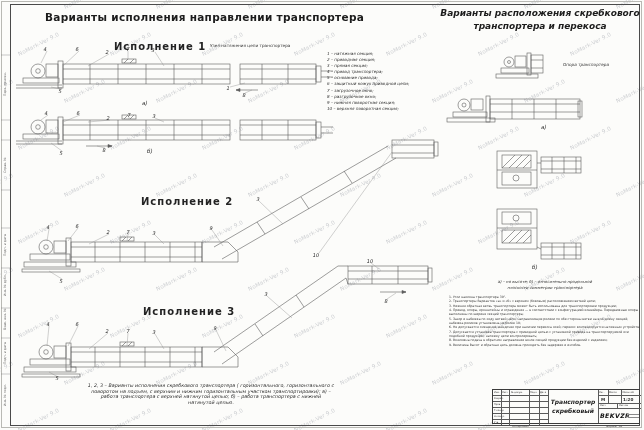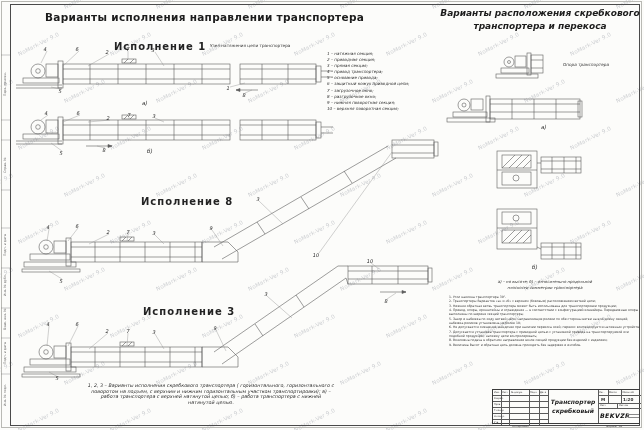--- a/index.html
+++ b/index.html
@@ -350,21 +350,21 @@
   </svg>
 
   <div class="t title-main" style="left:45px;top:12px;">Варианты исполнения направлении транспортера</div>
   <div class="t title-right center" style="left:540px;top:9px;">Варианты расположения скребкового</div>
   <div class="t title-right center" style="left:540px;top:22px;">транспортера и перекоса</div>
 
   <div class="t exec-title" style="left:114px;top:41px;">Исполнение  1</div>
   <div class="t small-label" style="left:210px;top:44px;">Узел натяжения цепи транспортера</div>
   <div class="t sub-label" style="left:142px;top:100px;">а)</div>
   <div class="t sub-label" style="left:147px;top:148px;">б)</div>
-  <div class="t exec-title" style="left:141px;top:196px;">Исполнение  8</div>
+  <div class="t exec-title" style="left:141px;top:196px;">Исполнение  2</div>
   <div class="t exec-title" style="left:143px;top:306px;">Исполнение  3</div>
 
   <div class="legend" id="legend">
       <div class="legend-line">1 –  натяжная секция;</div>
       <div class="legend-line">2 –  приводная секция;</div>
       <div class="legend-line">3 –  прямая секция;</div>
       <div class="legend-line">4 –  привод транспортера;</div>
       <div class="legend-line">5 –  основание привода;</div>
       <div class="legend-line">6 –  защитный кожух приводной цепи;</div>
       <div class="legend-line">7 –  загрузочное окно;</div>

